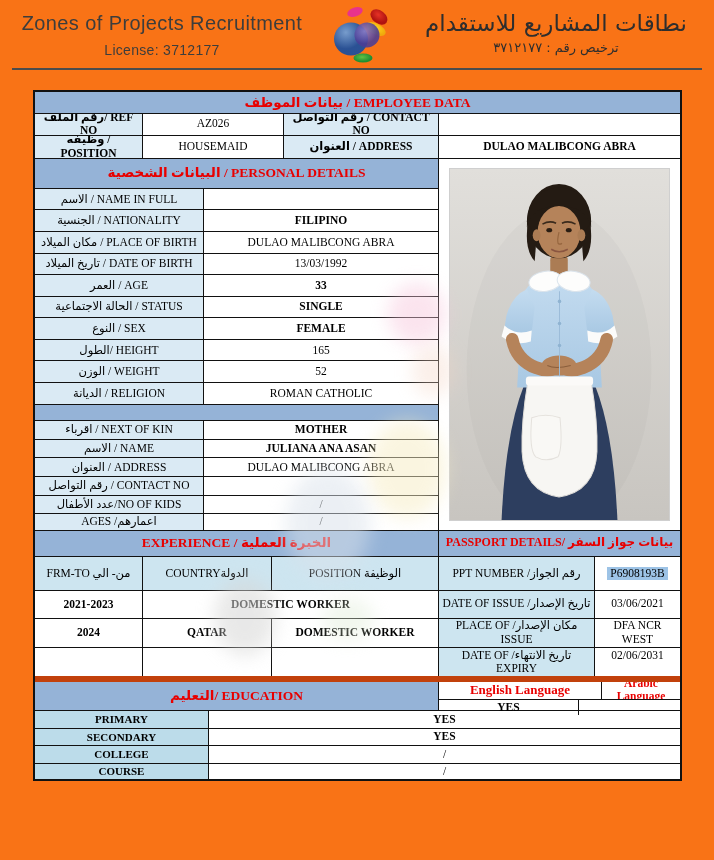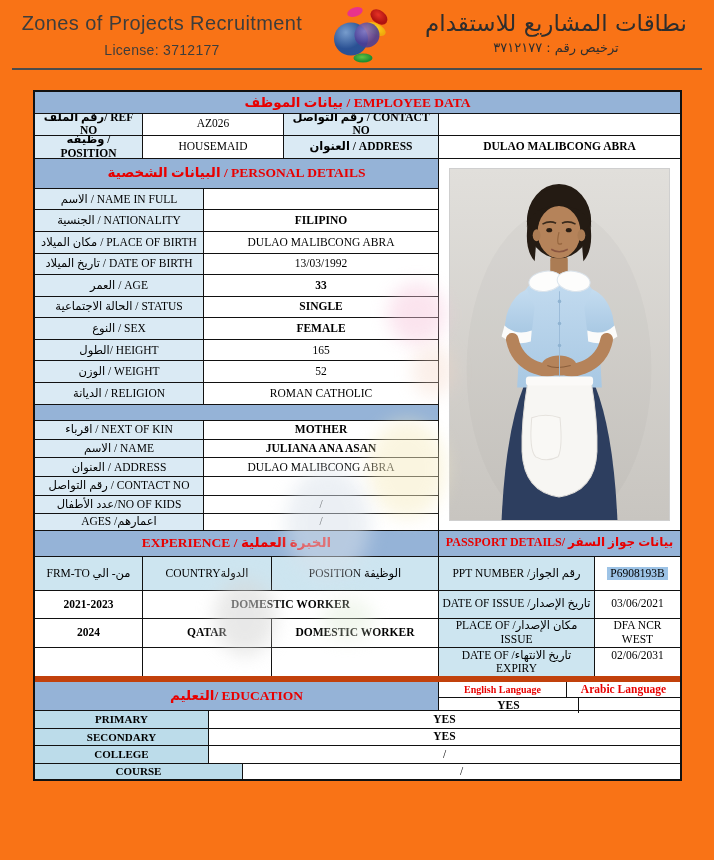--- a/index.html
+++ b/index.html
@@ -298,21 +298,21 @@
 EXPIRY</div>
           <div class="cell last" style="flex:1;align-items:flex-start">02/06/2031</div>
         </div>
       </div>
     </div>
 
     <div class="row" style="height:35px;border-top:6px solid #c2410c">
       <div class="cell secbar" style="width:404px">التعليم/ EDUCATION</div>
       <div class="col" style="flex:1">
         <div class="row" style="height:18px">
-          <div class="cell red" style="width:128px;font-size:10px">English Language</div>
+          <div class="cell red" style="width:163px;font-size:13px">English Language</div>
           <div class="cell last red" style="flex:1;font-size:11.5px">Arabic Language</div>
         </div>
         <div class="row" style="flex:1;border-bottom:none">
           <div class="cell bold" style="width:140px">YES</div>
           <div class="cell last" style="flex:1"></div>
         </div>
       </div>
     </div>
 
     <div class="row" style="height:18px">
@@ -321,18 +321,18 @@
     </div>
     <div class="row" style="height:18px">
       <div class="cell lab3" style="width:174px">SECONDARY</div>
       <div class="cell last bold" style="flex:1">YES</div>
     </div>
     <div class="row" style="height:18px">
       <div class="cell lab3" style="width:174px">COLLEGE</div>
       <div class="cell last" style="flex:1">/</div>
     </div>
     <div class="row" style="flex:1;border-bottom:none">
-      <div class="cell lab3" style="width:208px">COURSE</div>
+      <div class="cell lab3" style="width:174px">COURSE</div>
       <div class="cell last" style="flex:1">/</div>
     </div>
 
   </div>
 </div>
 
 </body></html>

